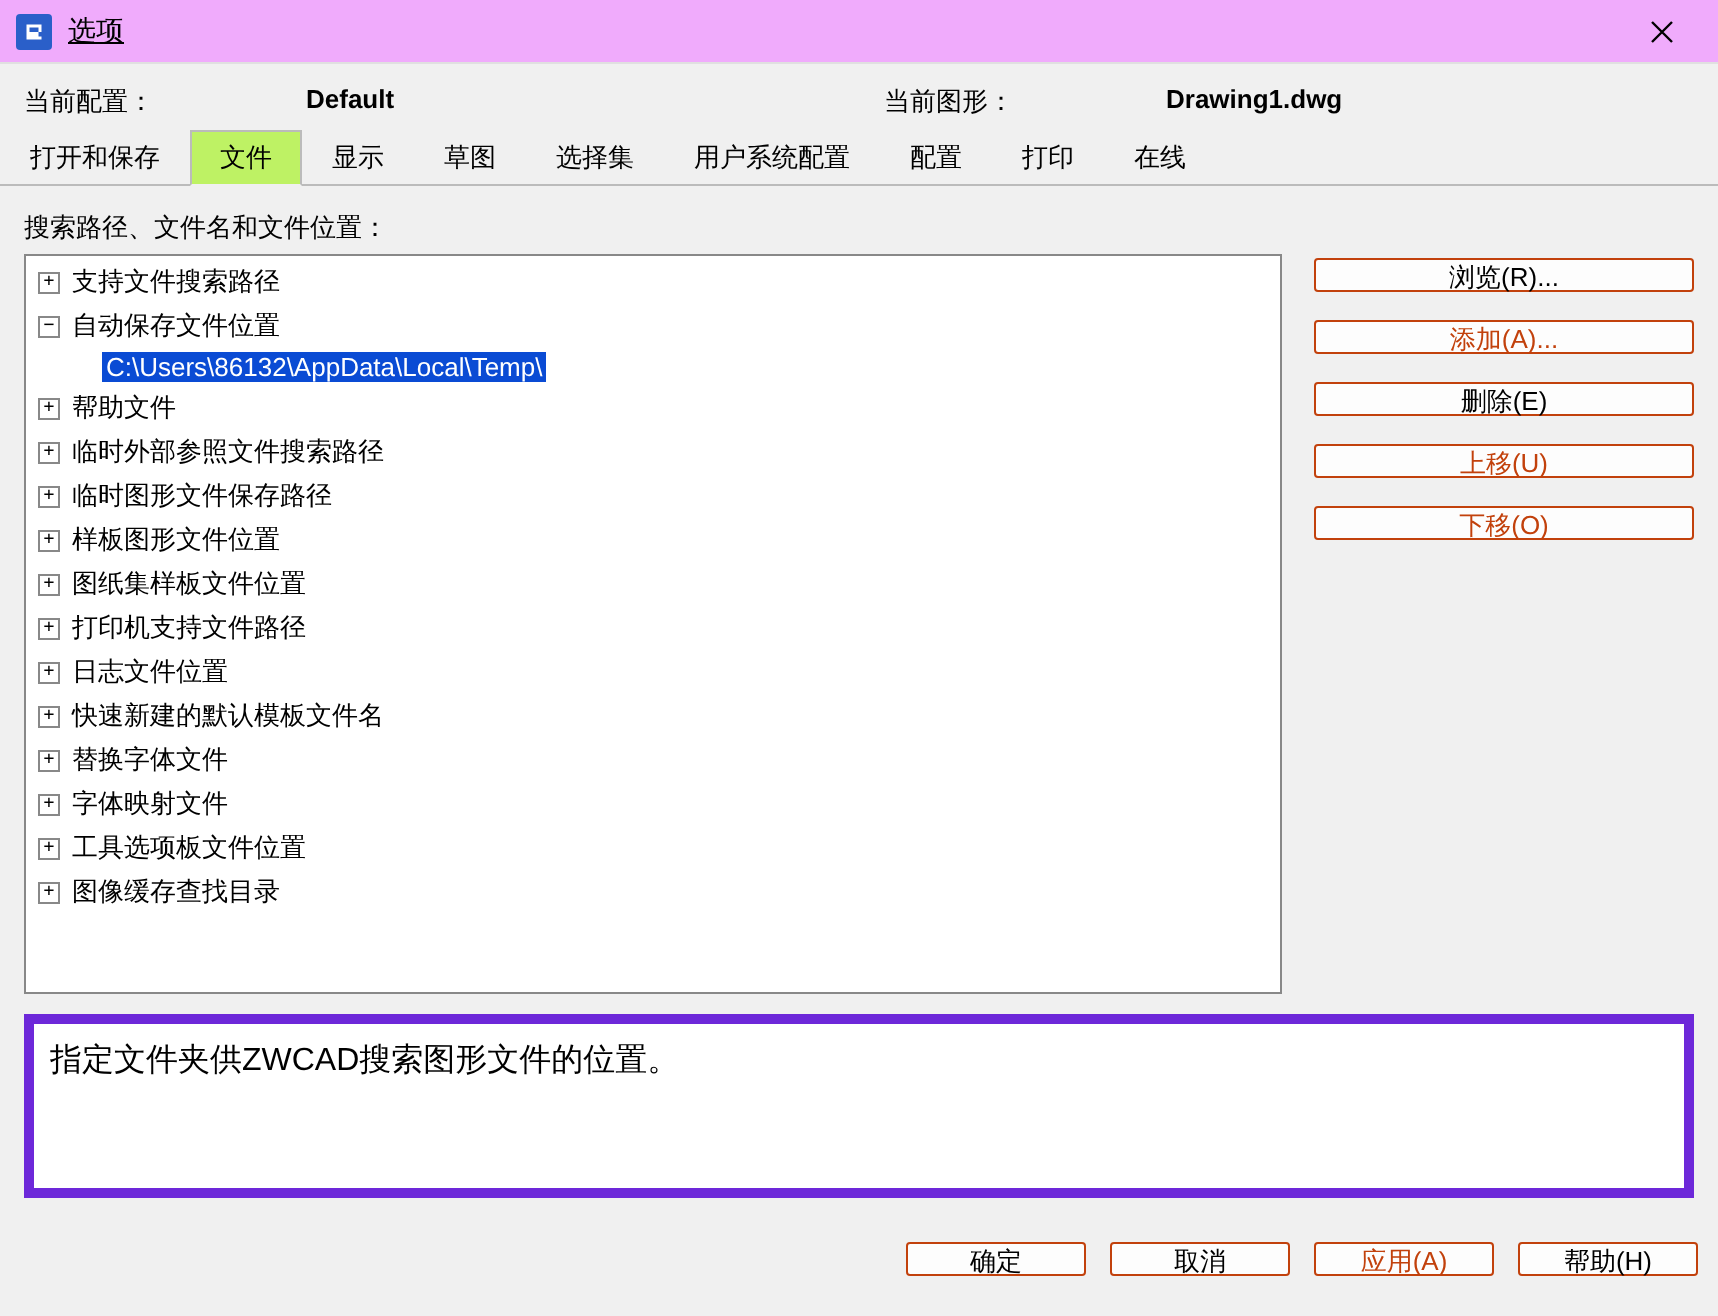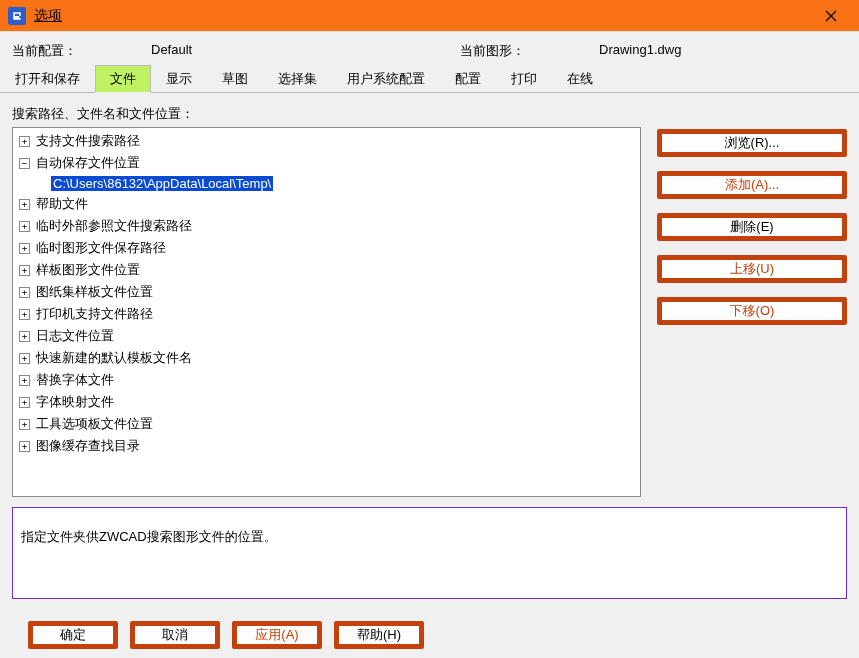--- a/index.html
+++ b/index.html
@@ -1,50 +1,50 @@
 <!DOCTYPE html>
 <html><head>
   <meta charset="utf-8">
   <style>
     * { box-sizing: border-box; margin: 0; padding: 0; font-family: "Microsoft YaHei", "SimSun", sans-serif; }
     body { width: 859px; height: 658px; background: #f0f0f0; overflow: hidden; }
     
-    .titlebar { height: 32px; display: flex; align-items: center; padding: 0 8px; background: #f97316; border-bottom: 1px solid #e0e0e0; text-decoration: underline; }
+    .titlebar { height: 32px; display: flex; align-items: center; padding: 0 8px; background: #f0abfc; border-bottom: 1px solid #e0e0e0; text-decoration: underline; }
     .titlebar-icon { width: 18px; height: 18px; background: #2a5fc9; display: flex; align-items: center; justify-content: center; border-radius: 2px; }
     .titlebar-icon svg { width: 12px; height: 12px; }
     .titlebar-text { margin-left: 8px; font-size: 14px; flex: 1; }
     .close-btn { width: 40px; height: 30px; display: flex; align-items: center; justify-content: center; cursor: pointer; }
     
-    .info-row { display: flex; padding: 10px 12px 4px; font-size: 13px; gap: 8px; }
-    .info-value { margin-left: 66px; min-width: 180px; }
+    .info-row { display: flex; padding: 10px 12px 4px; font-size: 13px; gap: 24px; }
+    .info-value { margin-left: 52px; min-width: 180px; font-weight: bold; }
     .info-spacer { flex: 1; }
     
     .tabs { display: flex; padding: 0 0; border-bottom: 1px solid #bbb; gap: 0; font-size: 13px; }
     .tab { padding: 4px 14px; cursor: pointer; border: 1px solid transparent; border-bottom: none; position: relative; top: 1px; }
     .tab.active { background: #bef264; border-color: #bbb; border-bottom: 1px solid #f0f0f0; }
     
     .content { padding: 12px; display: flex; flex-direction: column; height: calc(100% - 32px - 36px - 26px - 46px); }
     .content-top { display: flex; gap: 16px; flex: 1; min-height: 0; }
     .left-col { flex: 1; display: flex; flex-direction: column; min-height: 0; }
     .section-label { font-size: 13px; margin-bottom: 4px; }
     
     .tree-box { border: 1px solid #888; background: #fff; flex: 1; overflow-y: auto; padding: 2px 0; min-height: 0; }
     .tree-item { display: flex; align-items: center; font-size: 13px; padding: 2px 6px; cursor: default; white-space: nowrap; }
     .tree-item.leaf { padding-left: 38px; }
     .toggle { width: 11px; height: 11px; border: 1px solid #888; display: flex; align-items: center; justify-content: center; font-size: 9px; line-height: 1; margin-right: 6px; cursor: pointer; font-family: monospace; }
     .tree-text { }
     .tree-text.selected { background: #0a4bd4; color: #fff; padding: 0 2px; }
     
     .right-col { width: 190px; display: flex; flex-direction: column; gap: 14px; padding-top: 24px; }
-    .btn { height: 28px; border: 5px solid #c2410c; background: #fdfdfd; font-size: 13px; cursor: pointer; border-radius: 2px; }
+    .btn { height: 17px; border: 1px solid #c2410c; background: #fdfdfd; font-size: 13px; cursor: pointer; border-radius: 2px; }
     .btn.disabled { color: #c2410c; cursor: default; }
     
-    .desc-box { border: 1px solid #6d28d9; background: #fff; margin-top: 10px; padding: 20px 8px; font-size: 13px; height: 92px; overflow: auto; }
+    .desc-box { border: 5px solid #6d28d9; background: #fff; margin-top: 10px; padding: 8px 8px; font-size: 16px; height: 92px; overflow: auto; }
     
-    .footer { display: flex; gap: 12px; padding: 10px 28px; }
+    .footer { display: flex; justify-content: flex-end; gap: 12px; padding: 10px 10px; }
     .footer .btn { width: 90px; }
     
     .tree-box::-webkit-scrollbar { width: 16px; }
     .tree-box::-webkit-scrollbar-track { background: #f0f0f0; }
     .tree-box::-webkit-scrollbar-thumb { background: #c0c0c0; border: 1px solid #a0a0a0; }
   </style>
 </head>
 <body>
 
 <div class="titlebar">

